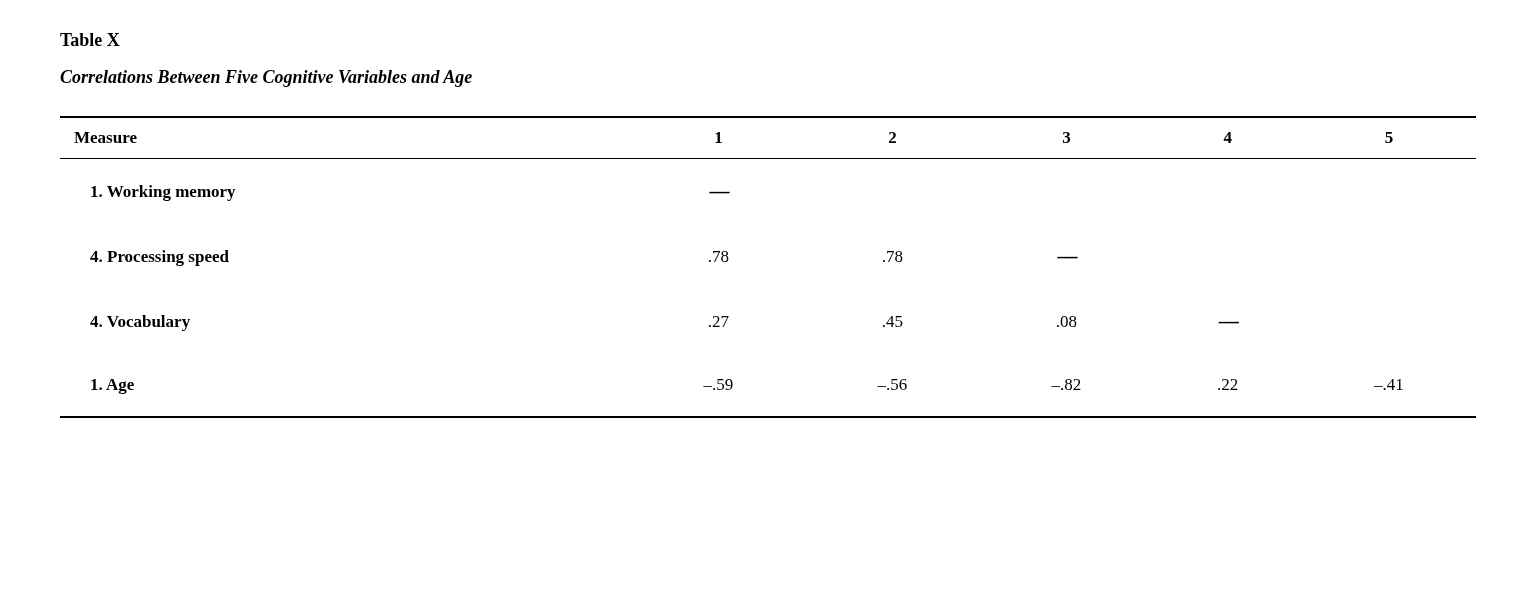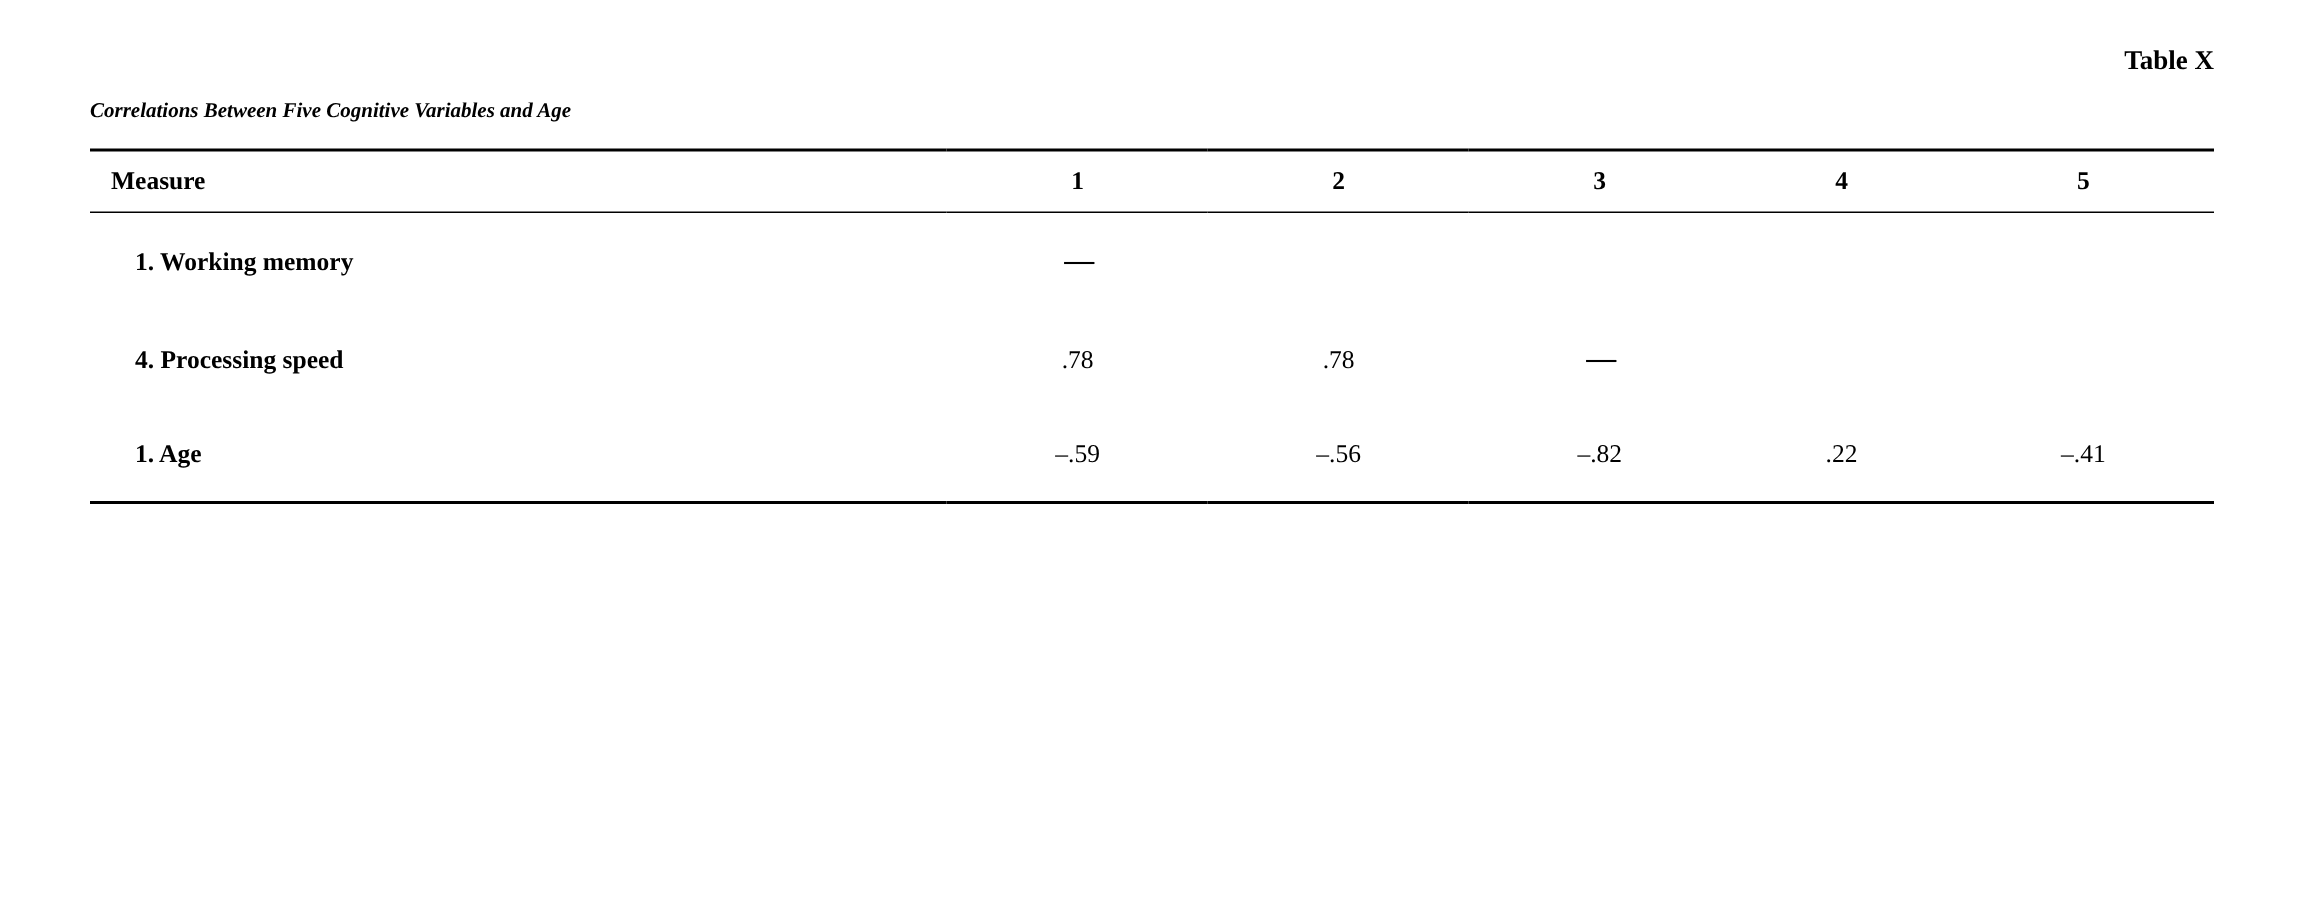--- a/index.html
+++ b/index.html
@@ -14,28 +14,27 @@
       width: 1536px;
       min-height: 598px;
       padding: 30px 60px;
       color: #000000;
     }
 
     .table-label {
       font-size: 18px;
       font-weight: bold;
       margin-bottom: 16px;
-      text-align: right;
     }
 
     .table-title {
-      font-size: 14px;
+      font-size: 18px;
       font-weight: bold;
       font-style: italic;
-      margin-bottom: 16px;
+      margin-bottom: 28px;
     }
 
     .correlation-table {
       width: 100%;
       border-collapse: collapse;
       font-size: 17px;
     }
 
     .correlation-table thead tr.top-border th {
       border-top: 2.5px solid #000;
@@ -98,20 +97,28 @@
         <td></td>
       </tr>
       <tr>
         <td class="measure-col">4. Processing speed</td>
         <td>.78</td>
         <td>.78</td>
         <td><span class="dash">—</span></td>
         <td></td>
         <td></td>
       </tr>
+      <tr>
+        <td class="measure-col">4. Vocabulary</td>
+        <td>.27</td>
+        <td>.45</td>
+        <td>.08</td>
+        <td><span class="dash">—</span></td>
+        <td></td>
+      </tr>
       <tr class="bottom-border">
         <td class="measure-col">1. Age</td>
         <td>–.59</td>
         <td>–.56</td>
         <td>–.82</td>
         <td>.22</td>
         <td>–.41</td>
       </tr>
     </tbody>
 </table>

